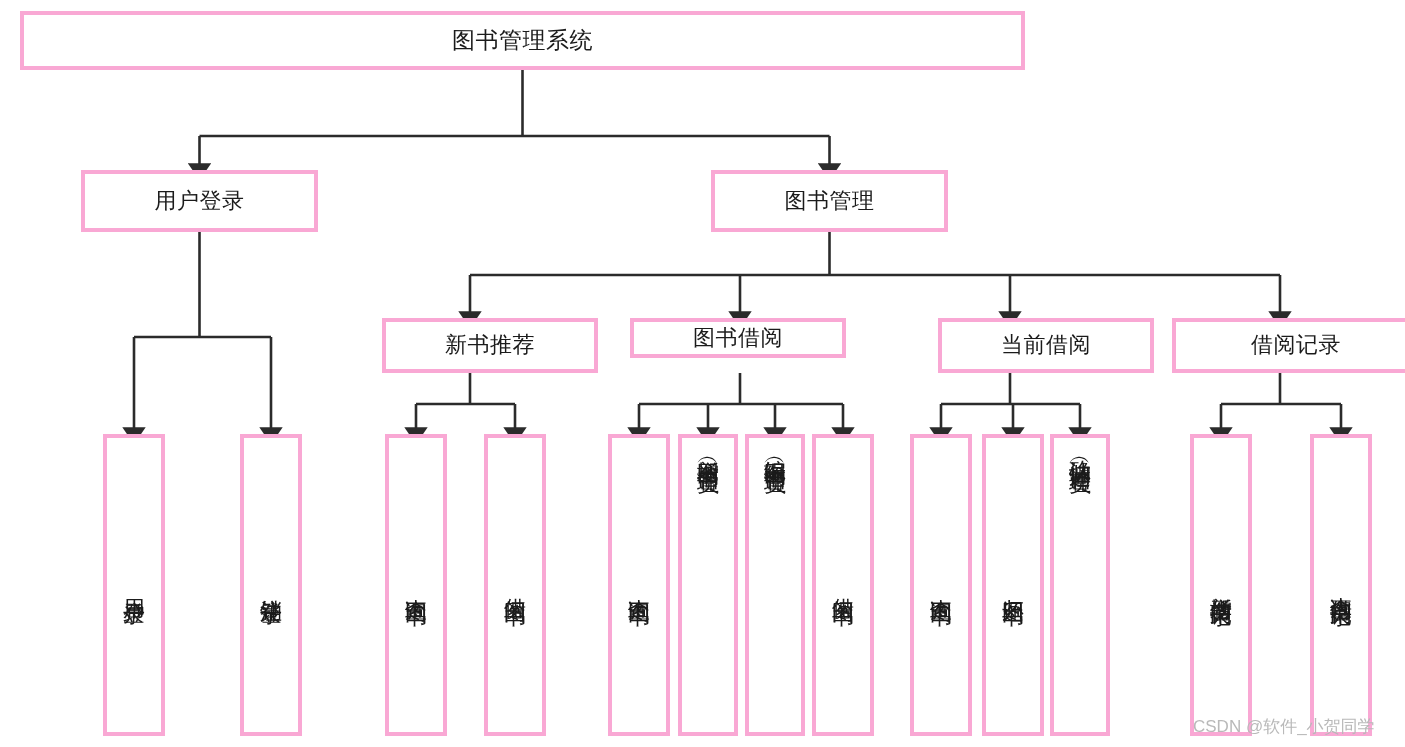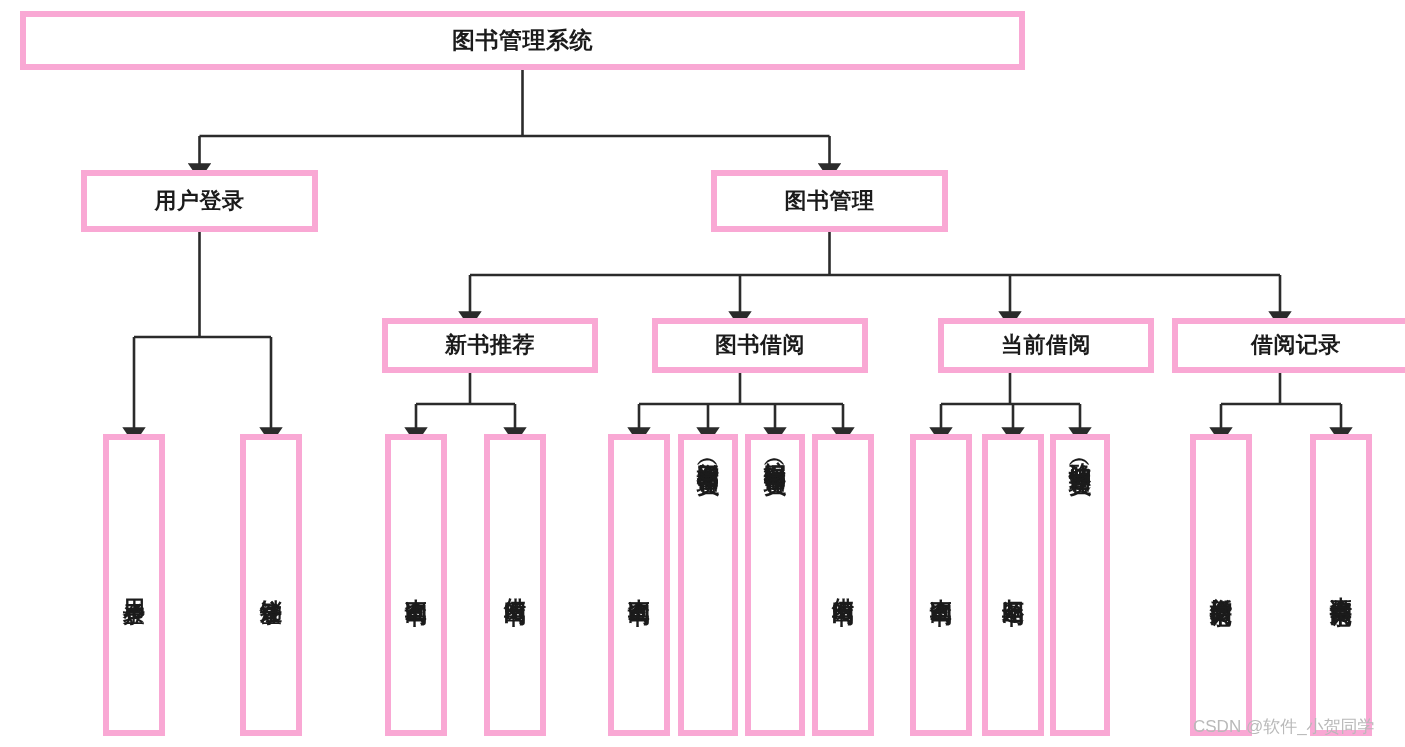--- a/index.html
+++ b/index.html
@@ -25,26 +25,25 @@
     top: 0;
     left: 0;
     width: 1405px;
     height: 747px;
     pointer-events: none;
   }
   .node {
     position: absolute;
     box-sizing: border-box;
     background: #ffffff;
-    border: 6px solid #f9a8d4;
+    border: 4px solid #f9a8d4;
     display: flex;
     align-items: center;
     justify-content: center;
     color: #1b1b1b;
-    font-weight: bold;
   }
   .node-label {
     display: block;
     text-align: center;
     line-height: 1.12;
     letter-spacing: 0.5px;
   }
   .node.horizontal .node-label {
     writing-mode: horizontal-tb;
     font-size: 22px;
@@ -128,21 +127,21 @@
       </div>
       <div class="node horizontal" style="left: 81px; top: 170px; width: 237px; height: 62px;">
         <span class="node-label">用户登录</span>
       </div>
       <div class="node horizontal" style="left: 711px; top: 170px; width: 237px; height: 62px;">
         <span class="node-label">图书管理</span>
       </div>
       <div class="node horizontal" style="left: 382px; top: 318px; width: 216px; height: 55px;">
         <span class="node-label">新书推荐</span>
       </div>
-      <div class="node horizontal" style="left: 652px; top: 318px; width: 216px; height: 55px;">
+      <div class="node horizontal" style="left: 630px; top: 318px; width: 216px; height: 40px;">
         <span class="node-label">图书借阅</span>
       </div>
       <div class="node horizontal" style="left: 938px; top: 318px; width: 216px; height: 55px;">
         <span class="node-label">当前借阅</span>
       </div>
       <div class="node horizontal" style="left: 1172px; top: 318px; width: 248px; height: 55px;">
         <span class="node-label">借阅记录</span>
       </div>
       <div class="node vertical centered" style="left: 103px; top: 434px; width: 62px; height: 302px;">
         <span class="node-label">用户登录</span>

